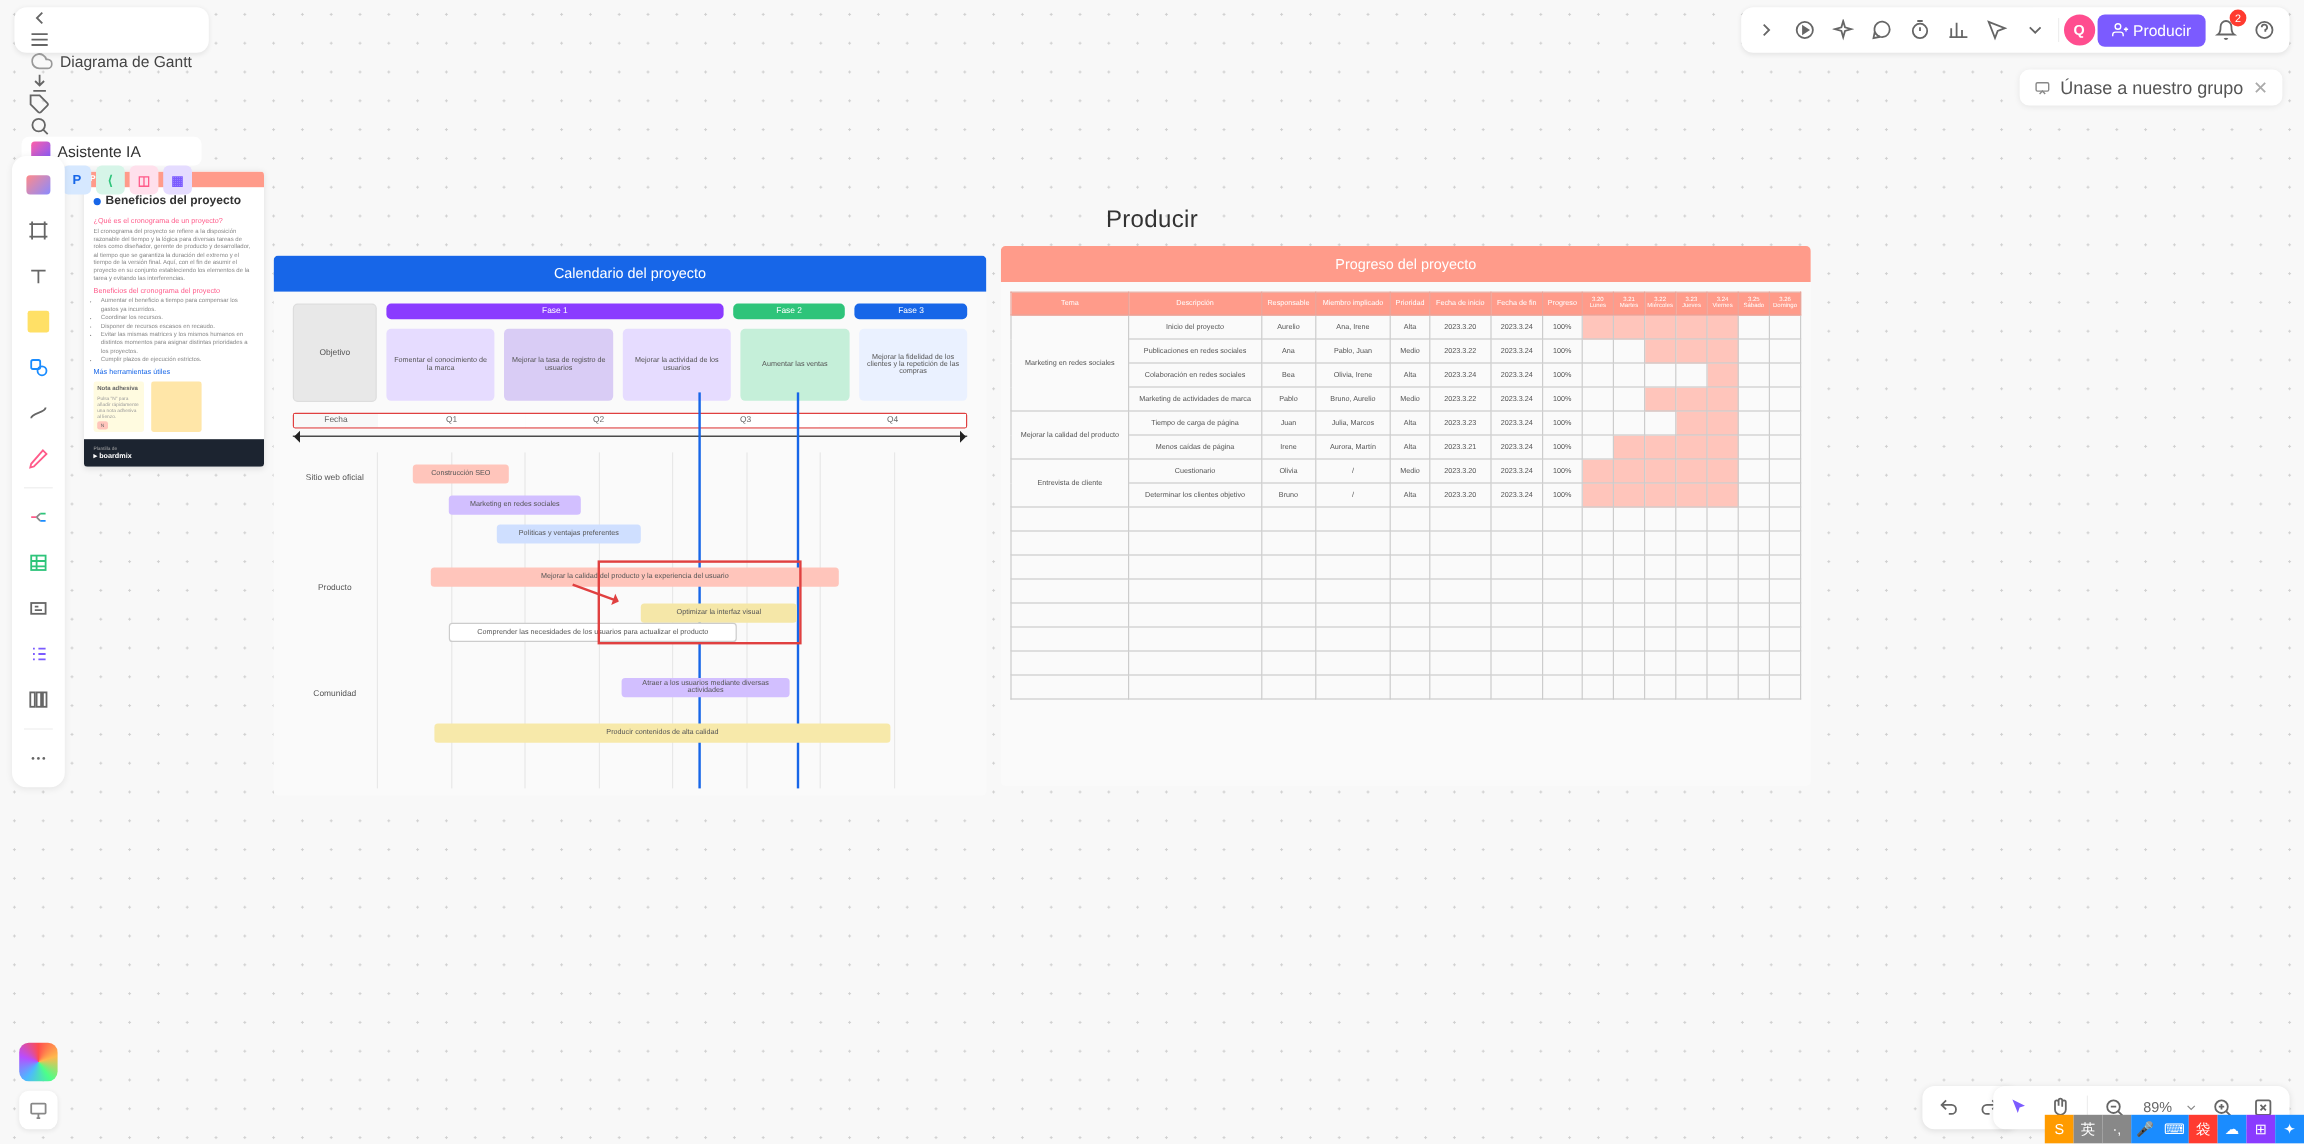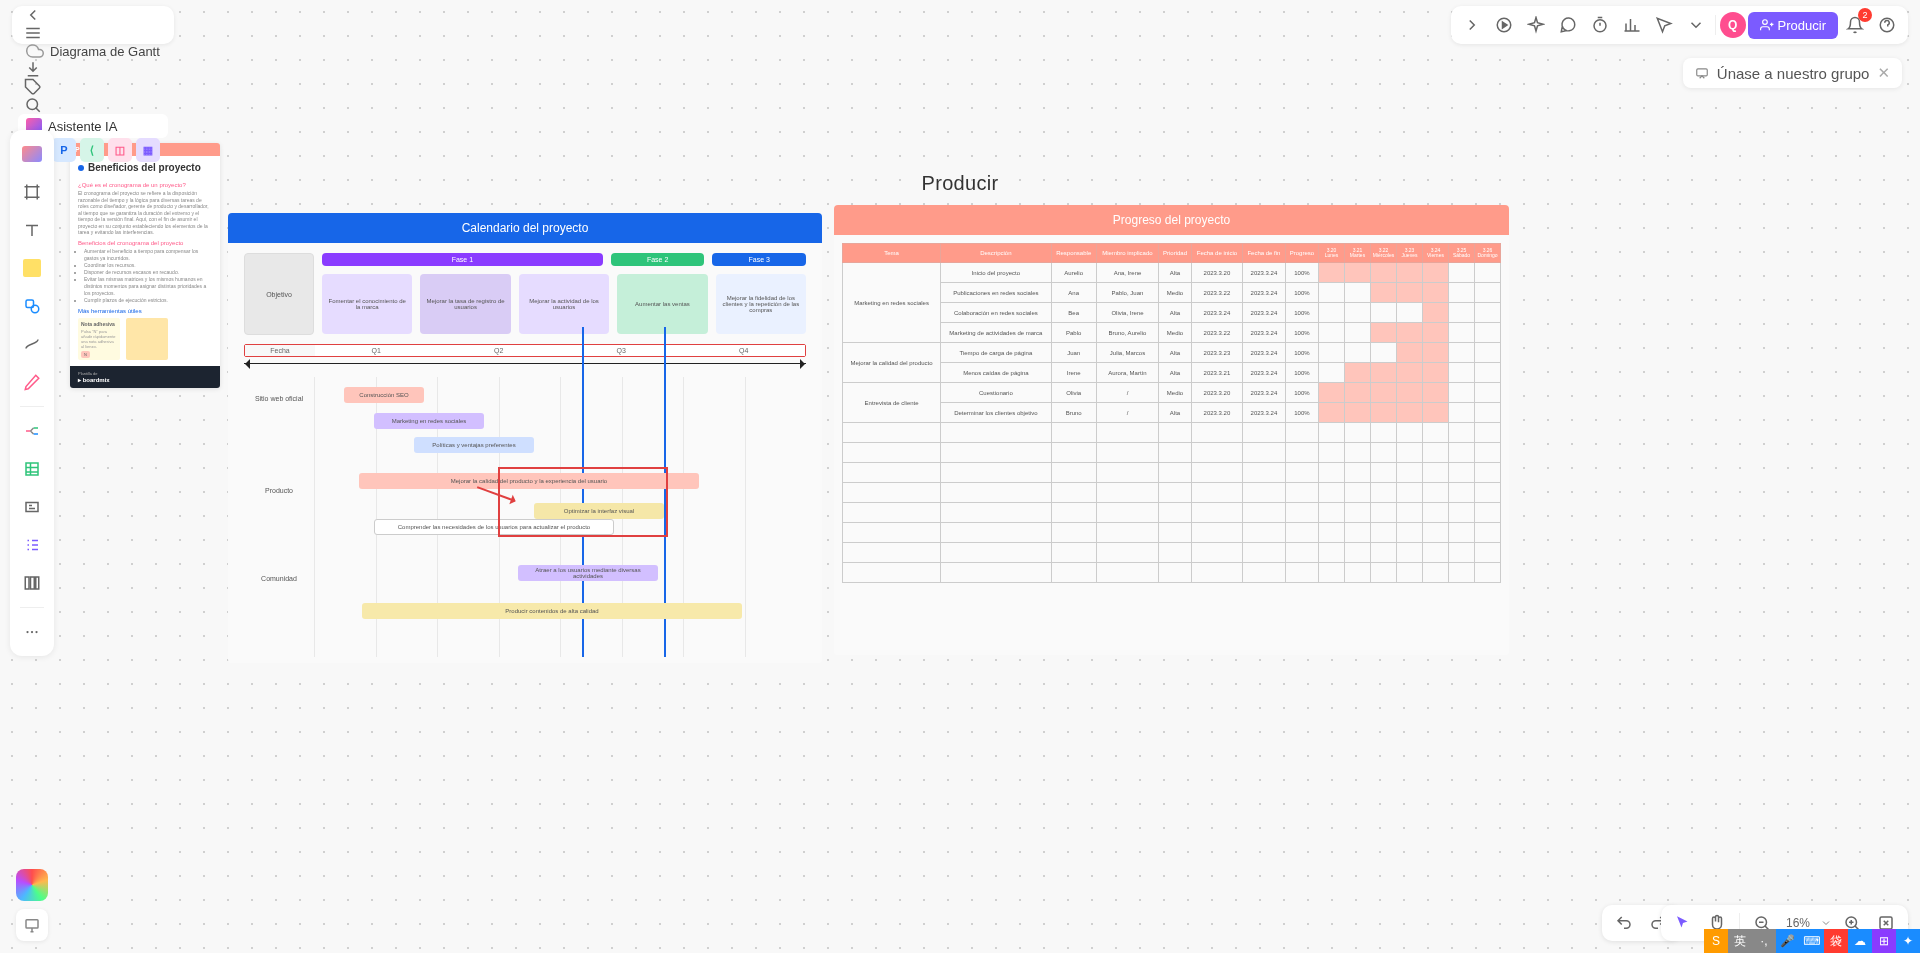--- a/index.html
+++ b/index.html
@@ -733,21 +733,21 @@
         <path d="M18 11V6a2 2 0 0 0-4 0v5M14 10V4a2 2 0 0 0-4 0v6M10 10V6a2 2 0 0 0-4 0v8a6 6 0 0 0 12 0v-3"></path>
       </svg>
     </div>
   <div class="tb-sep"></div>
   <div class="bc-btn">
       <svg viewBox="0 0 24 24" fill="none" stroke="currentColor" stroke-width="2">
         <circle cx="11" cy="11" r="7"></circle>
         <path d="M8 11h6M21 21l-5-5"></path>
       </svg>
     </div>
-  <span class="zoom-txt">16%</span>
+  <span class="zoom-txt">89%</span>
   <svg viewBox="0 0 24 24" fill="none" stroke="#888" stroke-width="2" style="width:12px;height:12px">
       <path d="M6 9l6 6 6-6"></path>
     </svg>
   <div class="bc-btn">
       <svg viewBox="0 0 24 24" fill="none" stroke="currentColor" stroke-width="2">
         <circle cx="11" cy="11" r="7"></circle>
         <path d="M8 11h6M11 8v6M21 21l-5-5"></path>
       </svg>
     </div>
   <div class="bc-btn">

